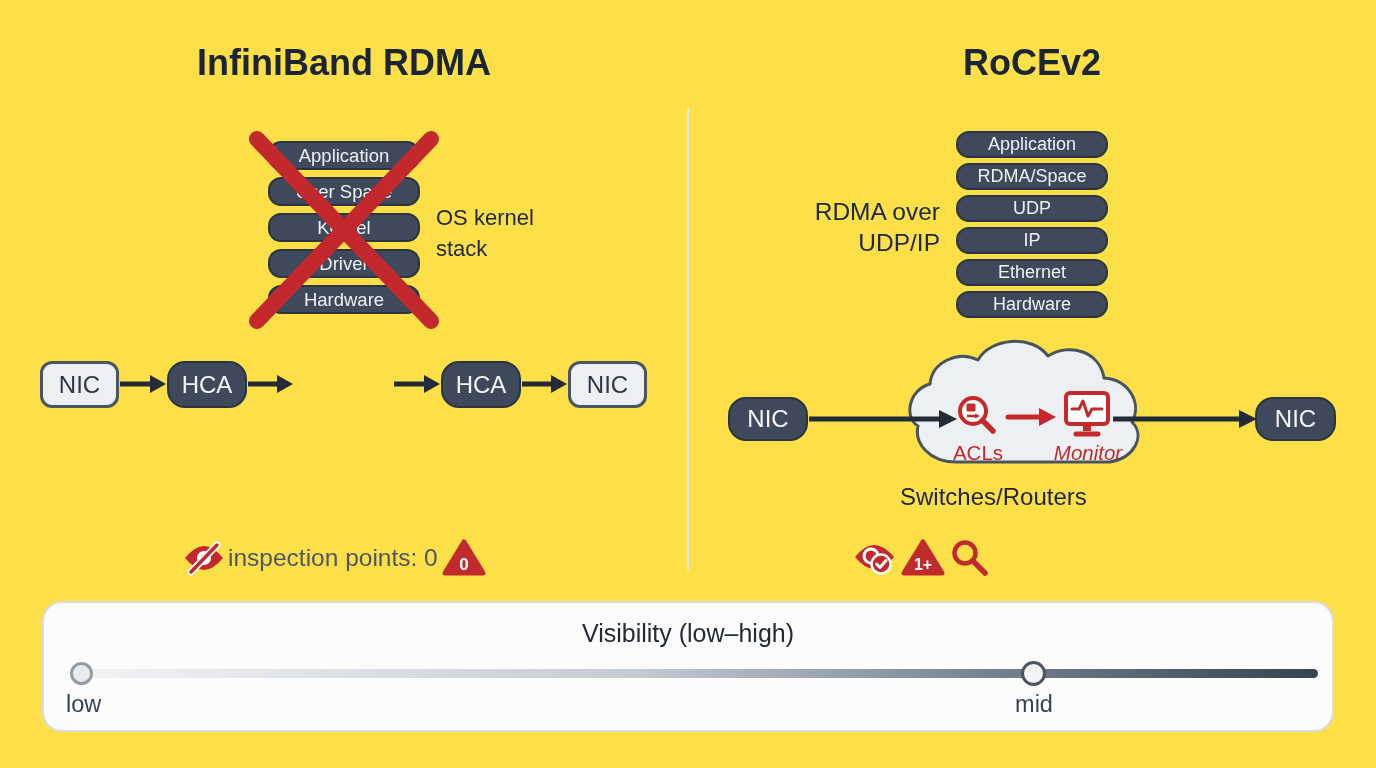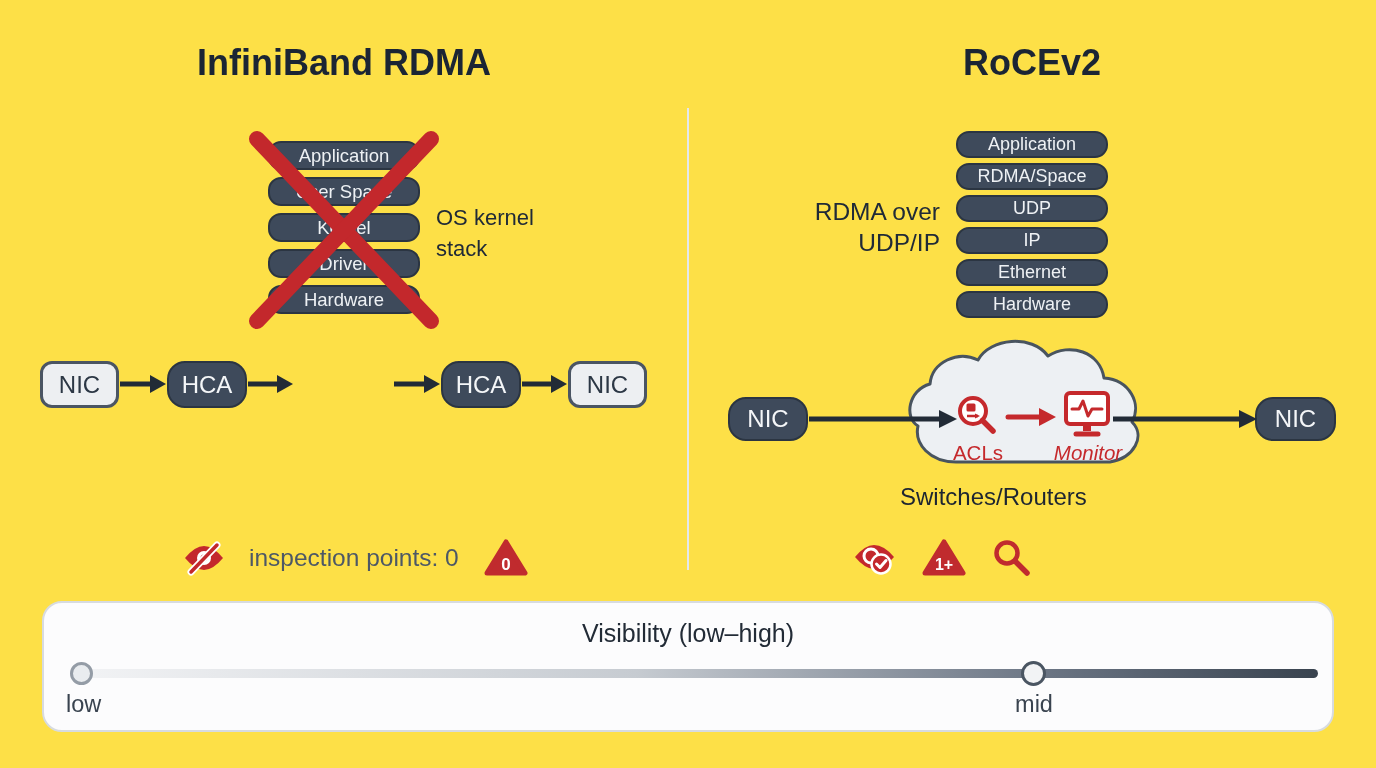--- a/index.html
+++ b/index.html
@@ -48,21 +48,21 @@
   #acl-icon{position:absolute;left:955px;top:394px;z-index:2;}
   #red-arrow{position:absolute;left:1005px;top:406px;z-index:2;}
   #monitor-icon{position:absolute;left:1062px;top:390px;z-index:2;}
   .cloud-lbl{position:absolute;z-index:2;color:#c5292c;font-size:20.5px;font-weight:500;text-align:center;}
   #acl-label{left:946px;top:441px;width:64px;}
   #monitor-label{left:1044px;top:441px;width:88px;font-style:italic;}
   #switches-label{position:absolute;left:900px;top:483px;width:264px;
                   font-size:24px;font-weight:500;color:#1d2531;}
 
   
-  .insp{position:absolute;display:flex;align-items:center;gap:24px;height:42px;}
+  .insp{position:absolute;display:flex;align-items:center;gap:3px;height:42px;}
   #insp-left{left:183px;top:537px;}
   #insp-right{left:853px;top:537px;}
   .insp-text{font-size:24.5px;color:#4d5866;}
 
   
   #slider-card{position:absolute;left:42px;top:601px;width:1292px;height:131px;box-sizing:border-box;
                background:#fcfcfd;border:2px solid #d7dbe0;border-radius:20px;}
   #slider-title{position:absolute;left:0;top:16px;width:100%;text-align:center;font-size:25px;color:#222b36;}
   #slider-track{position:absolute;left:34px;top:66px;width:1240px;height:9px;border-radius:5px;
                 background:linear-gradient(90deg,#f2f3f5 0%,#c6cbd1 45%,#6b7584 78%,#39434f 100%);}

